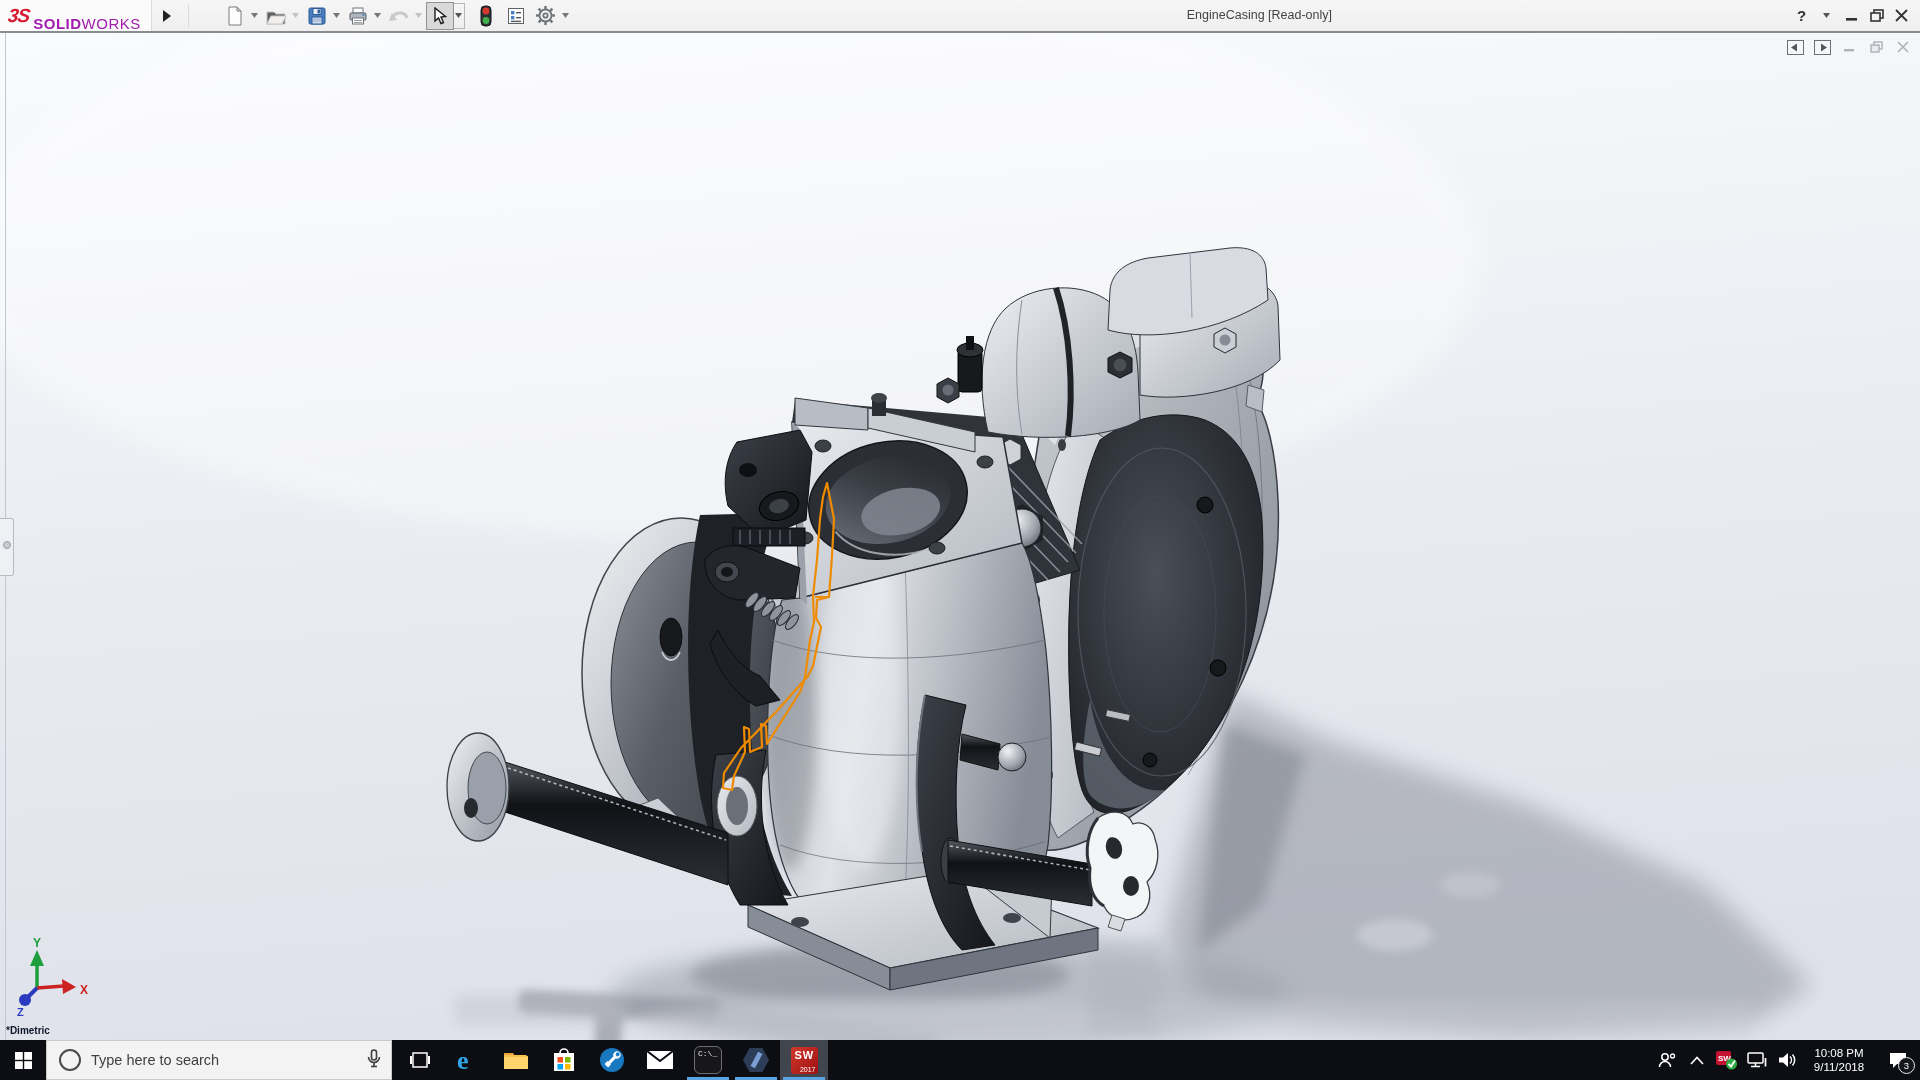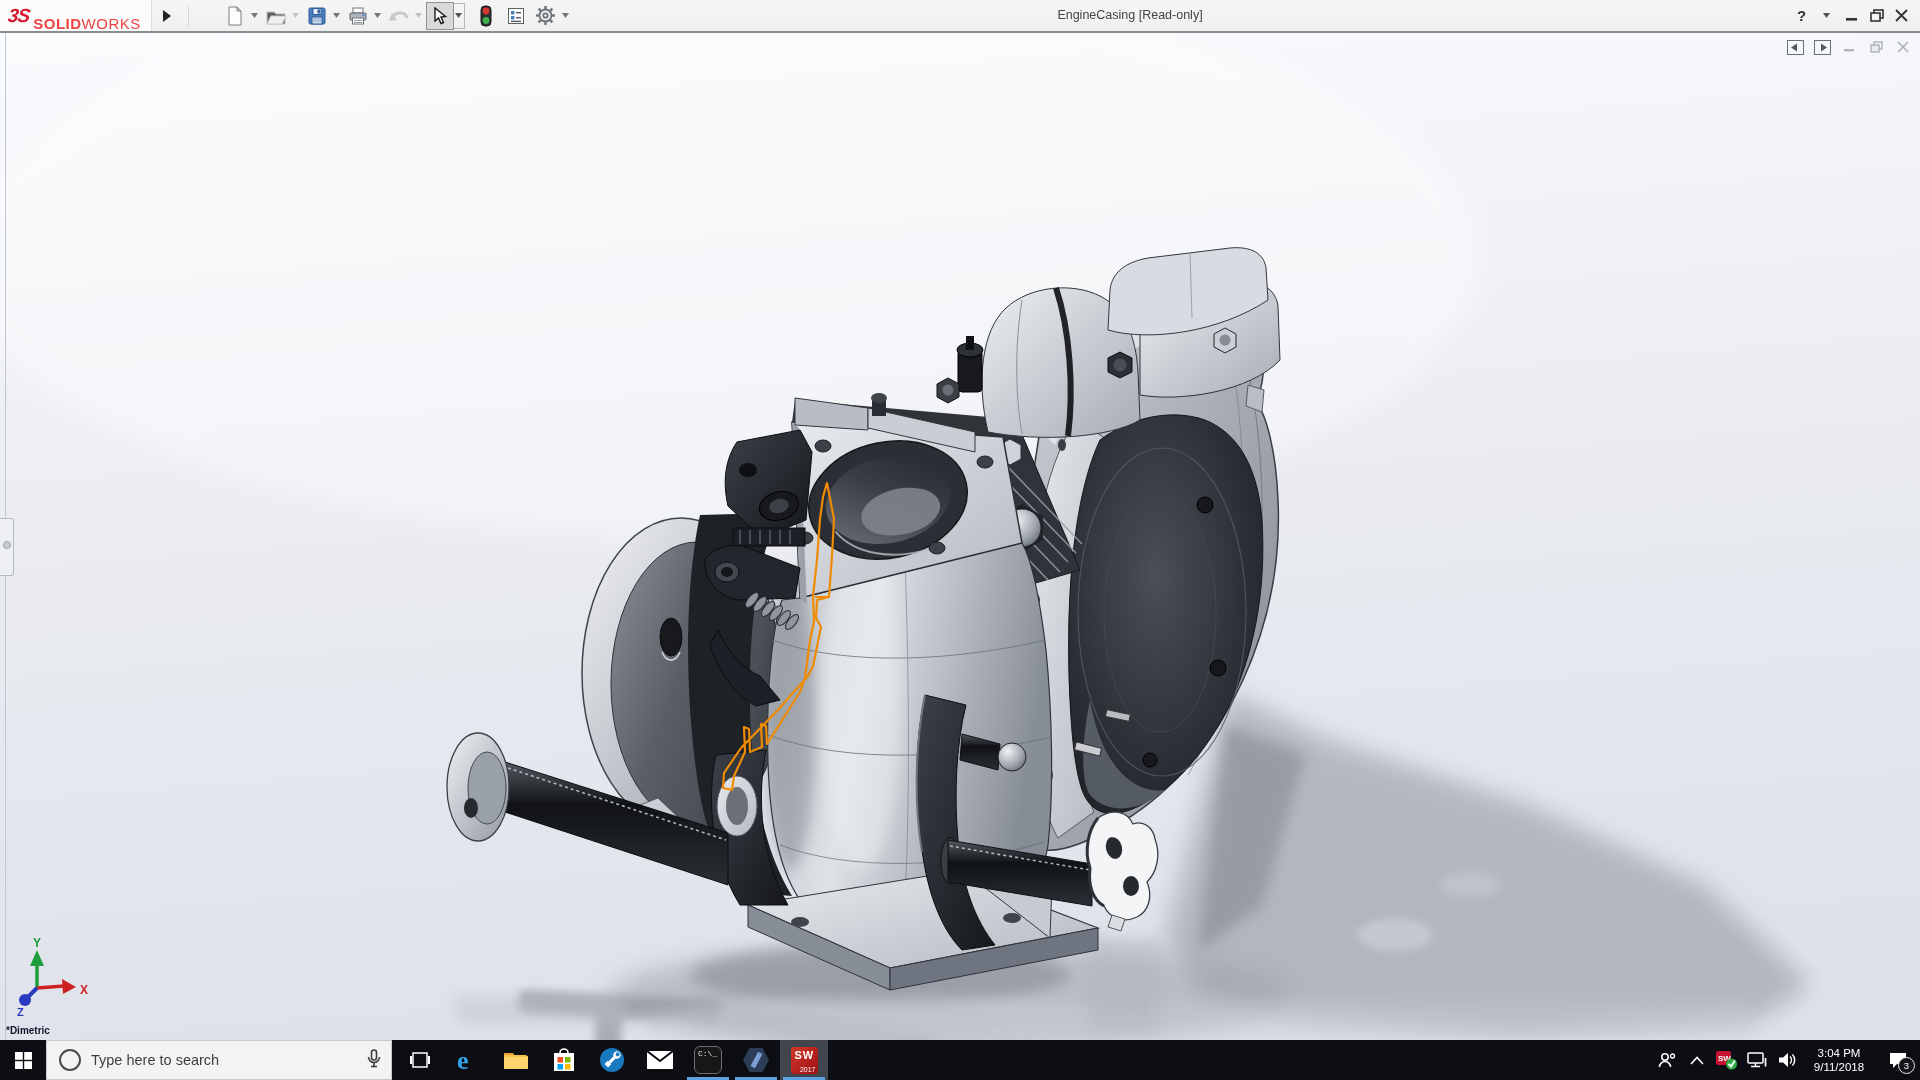--- a/index.html
+++ b/index.html
@@ -7,33 +7,33 @@
        font-family:"Liberation Sans",sans-serif;-webkit-font-smoothing:antialiased;}
 
   
   .titlebar{position:absolute;left:0;top:0;width:1920px;height:31px;
     background:linear-gradient(#f6f6f6,#efeff0);border-bottom:2px solid #8a8d90;
     display:flex;align-items:center;z-index:30;}
   .brand-card{height:31px;display:flex;align-items:center;padding:0 10px 0 8px;
     background:#fbfbfb;border-right:1px solid #dcdcdc;}
   .brand-mark{color:#d6192e;font-weight:bold;font-style:italic;font-size:19px;letter-spacing:-1px;
     transform:skewX(-8deg);margin-right:4px;}
-  .brand-text{color:#ef4444;font-size:15px;font-weight:bold;letter-spacing:.5px;margin-top:16px;}
+  .brand-text{color:#a21caf;font-size:15px;font-weight:bold;letter-spacing:.5px;margin-top:16px;}
   .brand-text .lt{font-weight:normal;}
   .flyout{width:18px;height:18px;margin:0 6px;display:flex;align-items:center;justify-content:center;}
   .flyout svg{display:block}
   .tb-sep{width:1px;height:22px;background:#d8d8d8;margin:0 6px;}
   .tool{display:flex;align-items:center;margin:0 1px;height:26px;}
   .tool .ic{width:26px;height:26px;display:flex;align-items:center;justify-content:center;border:1px solid transparent;}
   .tool.pressed .ic{background:#d9d9da;border:1px solid #8f9396;}
   .tool .caret{width:11px;height:24px;display:flex;align-items:center;justify-content:center;}
   .tool.pressed .caret{border:1px solid #b5b8ba;border-left:none;height:26px;box-sizing:border-box;}
   .caret svg{display:block}
-  .doc-title{position:absolute;left:1020px;top:0;width:220px;height:31px;line-height:31px;
-    text-align:center;font-size:12.5px;color:#444;}
+  .doc-title{position:absolute;left:1112px;top:0;width:220px;height:31px;line-height:31px;
+    text-align:right;font-size:12.5px;color:#444;}
   .win-controls{position:absolute;right:0;top:0;height:31px;display:flex;align-items:center;padding-right:6px;}
   .wc{width:25px;height:26px;display:flex;align-items:center;justify-content:center;color:#333;}
   .wc.help{font-weight:bold;font-size:15px;}
   .wc svg{display:block}
 
   
   .viewport{position:absolute;left:0;top:33px;width:1920px;height:1007px;z-index:1;}
   .scene{position:absolute;left:0;top:0;}
   .doc-controls{position:absolute;top:6px;right:8px;display:flex;align-items:center;gap:9px;z-index:5;}
   .dc{width:18px;height:16px;display:flex;align-items:center;justify-content:center;}
@@ -719,21 +719,21 @@
         </svg>
     </span>
     <span class="tray-ic">
       <svg width="19" height="16">
           <polygon points="1,5.5 5,5.5 10,1 10,15 5,10.5 1,10.5" fill="#fff"></polygon>
           <path d="M12,4.5 a5,5 0 0 1 0,7" fill="none" stroke="#fff" stroke-width="1.5"></path>
           <path d="M14.5,2.5 a8,8 0 0 1 0,11" fill="none" stroke="#fff" stroke-width="1.5"></path>
         </svg>
     </span>
     <span class="clock">
-      <div>3:04 PM</div>
+      <div>10:08 PM</div>
       <div>9/11/2018</div>
     </span>
     <span class="action">
       <svg width="20" height="18">
           <path d="M2,2 h16 v11 h-9 l-4,4 v-4 h-3 z" fill="#fff"></path>
         </svg>
       <span class="badge">3</span>
     </span>
   </div>
 </div>

